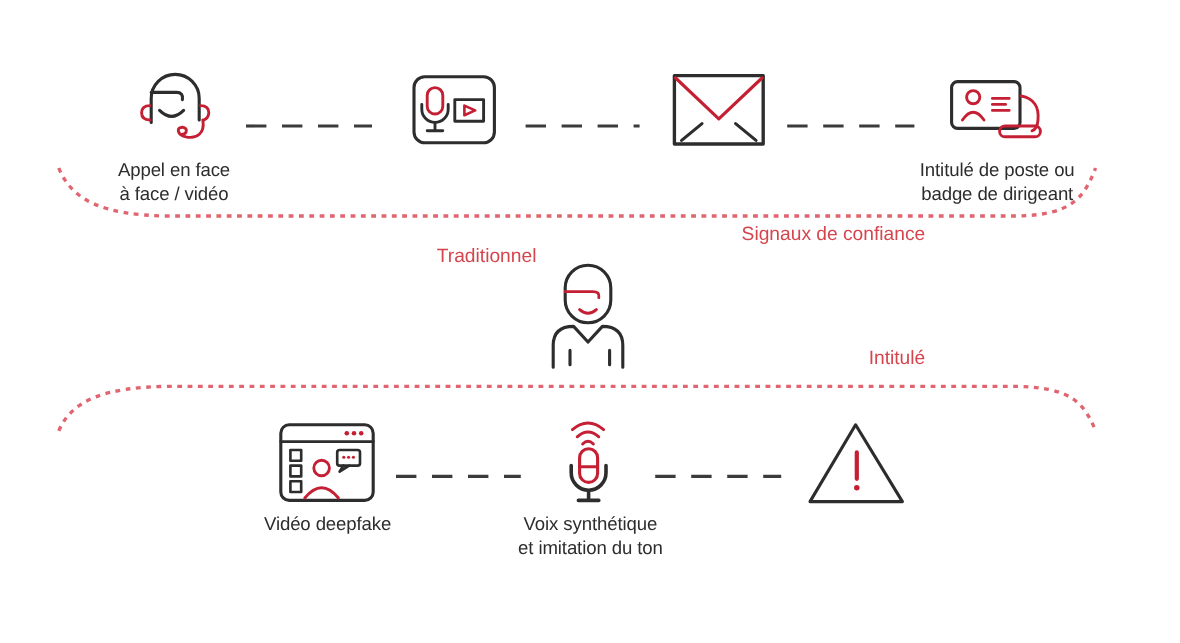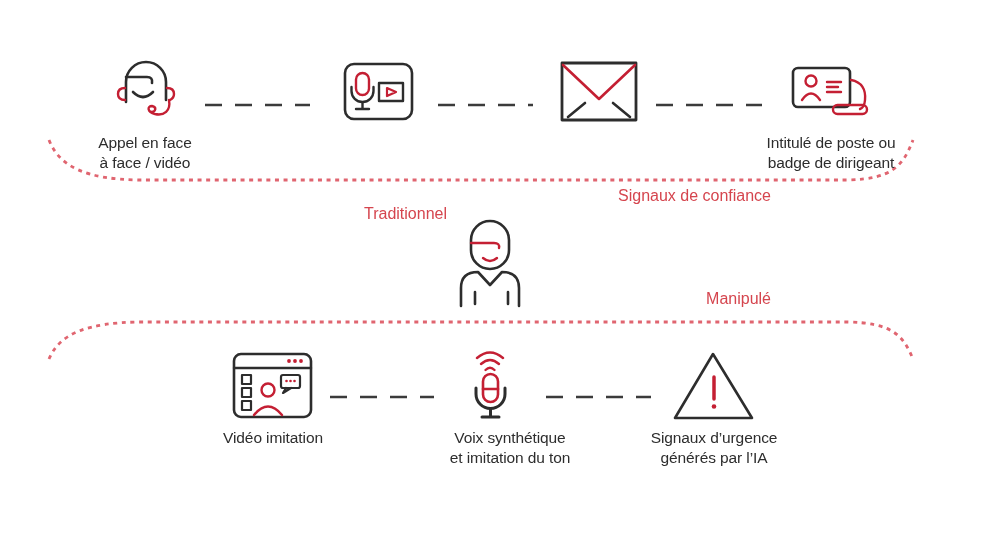--- a/index.html
+++ b/index.html
@@ -95,21 +95,21 @@
     <path class="sr" stroke-width="2.4" d="M 12 50 Q 21 37 30 50"></path>
     <path class="sr" stroke-width="2.4" d="M 37 32 H 51 M 37 37 H 48 M 37 42 H 51"></path>
     <path class="sr" stroke-width="2.4" d="M 61 30 C 72 32 76 40 75 50 C 74.6 55 73 58 70 59"></path>
     <rect class="sr" stroke-width="2.4" x="43" y="55" width="34" height="9" rx="4.5"></rect>
   </svg>
   <div class="node-label" style="left:731px;top:133px;">Intitulé de poste ou
 badge de dirigeant</div>
 
   <div class="quad-label" style="left:227px;top:205px;">Traditionnel</div>
   <div class="quad-label" style="left:551px;top:187px;">Signaux de confiance</div>
-  <div class="quad-label" style="left:551px;top:290px;">Manipulé</div>
+  <div class="quad-label" style="left:551px;top:290px;">Intitulé</div>
 
   <svg class="abs" style="left:458px;top:218px;" width="64" height="90" viewBox="0 0 64 90">
     <rect class="sd" stroke-width="2.6" x="13" y="3" width="38" height="48" rx="19"></rect>
     <path class="sr" stroke-width="2.4" d="M 13 25 H 36 Q 42 25 41 30"></path>
     <path class="sr" stroke-width="2.4" d="M 25 40 Q 32 46 39 40"></path>
     <path class="sd" stroke-width="2.6" d="M 3 88 L 3 70 Q 3 54 20 54 L 32 67 L 44 54 Q 61 54 61 70 L 61 88"></path>
     <path class="sd" stroke-width="2.6" d="M 17 74 V 86 M 50 74 V 86"></path>
   </svg>
 
   <svg class="abs" style="left:231px;top:351px;" width="82" height="70" viewBox="0 0 82 70">
@@ -122,35 +122,33 @@
     <rect class="sd" stroke-width="2.2" x="11" y="37" width="9" height="9"></rect>
     <rect class="sd" stroke-width="2.2" x="11" y="50" width="9" height="9"></rect>
     <circle class="sr" stroke-width="2.4" cx="37" cy="39" r="6.5"></circle>
     <path class="sr" stroke-width="2.4" d="M 23 64 Q 37 47 51 64"></path>
     <rect class="sd" stroke-width="2.2" x="50" y="24" width="19" height="13" rx="2"></rect>
     <path class="sd" stroke-width="2.2" d="M 55 37 L 52 42 L 60 37"></path>
     <circle class="fr" cx="55.5" cy="30" r="1.3"></circle>
     <circle class="fr" cx="59.5" cy="30" r="1.3"></circle>
     <circle class="fr" cx="63.5" cy="30" r="1.3"></circle>
   </svg>
-  <div class="node-label" style="left:173px;top:428px;">Vidéo imitation</div>
+  <div class="node-label" style="left:173px;top:428px;">Vidéo deepfake</div>
 
   <svg class="abs" style="left:450px;top:346px;" width="80" height="78" viewBox="0 0 80 78">
     <path class="sr" stroke-width="2.4" d="M 27 12 Q 40 1 53 12"></path>
     <path class="sr" stroke-width="2.4" d="M 31 18 Q 40 10 49 18"></path>
     <path class="sr" stroke-width="2.4" d="M 35.5 24 Q 40 19.5 44.5 24"></path>
     <rect class="sr" stroke-width="2.6" x="33" y="28" width="15" height="28" rx="7.5"></rect>
     <path class="sr" stroke-width="2.6" d="M 33 43 H 48"></path>
     <path class="sd" stroke-width="3" d="M 26 42 v 6 a 14.5 14.5 0 0 0 29 0 v -6"></path>
     <path class="sd" stroke-width="3" d="M 40.5 63 V 71 M 32 71 H 49"></path>
   </svg>
-  <div class="node-label" style="left:410px;top:428px;">Voix synthétique
+  <div class="node-label" style="left:392px;top:428px;">Voix synthétique
 et imitation du ton</div>
 
   <svg class="abs" style="left:670px;top:350px;" width="88" height="72" viewBox="0 0 88 72">
     <path class="sd" stroke-width="2.6" d="M 43 4 L 82 68 L 5 68 Z"></path>
     <path class="sr" stroke-width="3.5" d="M 44 27 V 49"></path>
     <circle class="fr" cx="44" cy="56.5" r="2.3"></circle>
   </svg>
-  <div class="node-label" style="left:614px;top:428px;">Signaux d’urgence
-générés par l’IA</div>
 
 </div>
 
 </body></html>

